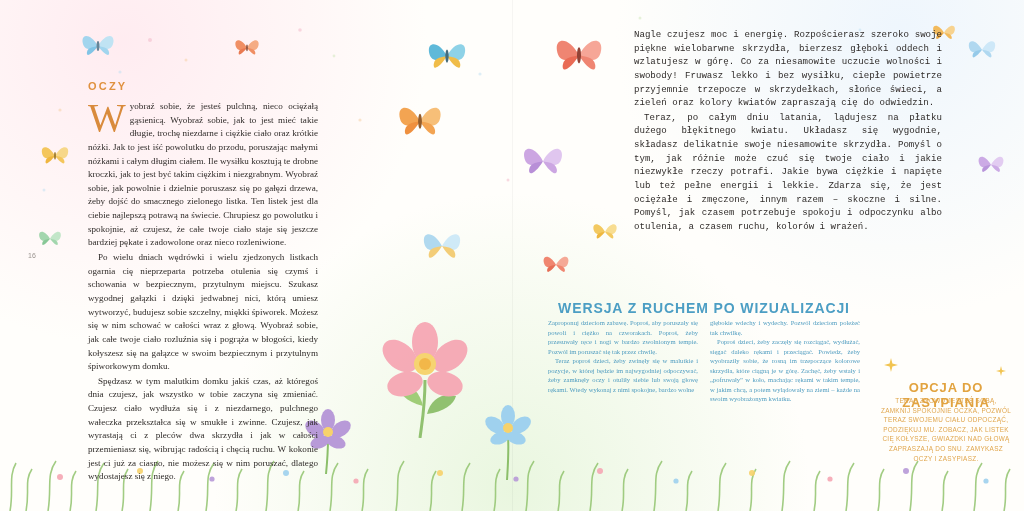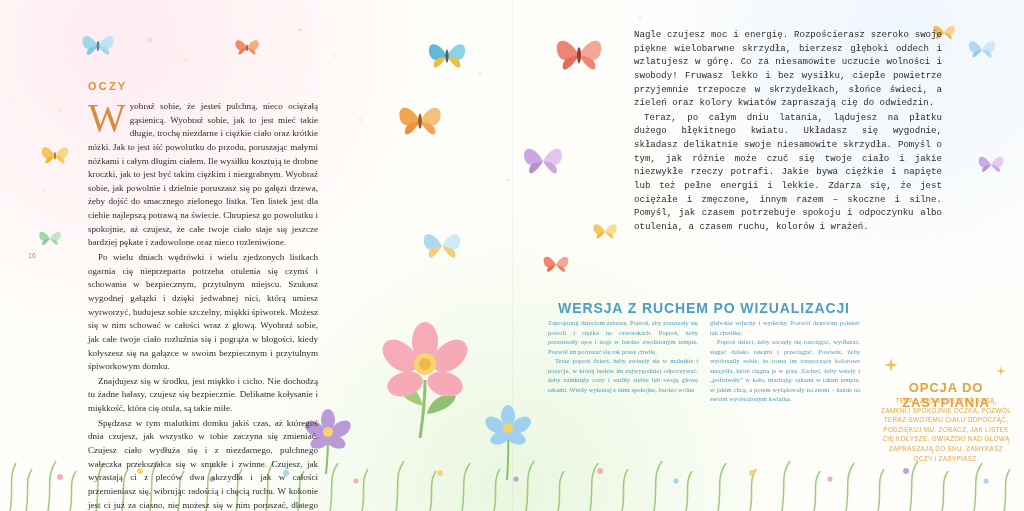--- a/index.html
+++ b/index.html
@@ -401,21 +401,20 @@
     </g>
   </svg>
 
   <div class="section-title" id="title-motyl">OCZY</div>
 
   <div class="col" id="body-left">
     <p class="dropcap-para">
       <span class="dropcap">W</span><span>yobraź sobie, że jesteś pulchną, nieco ociężałą gąsienicą. Wyobraź sobie, jak to jest mieć takie długie, trochę niezdarne i ciężkie ciało oraz krótkie nóżki. Jak to jest iść powolutku do przodu, poruszając małymi nóżkami i całym długim ciałem. Ile wysiłku kosztują te drobne kroczki, jak to jest być takim ciężkim i niezgrabnym. Wyobraź sobie, jak powolnie i dzielnie poruszasz się po gałęzi drzewa, żeby dojść do smacznego zielonego listka. Ten listek jest dla ciebie najlepszą potrawą na świecie. Chrupiesz go powolutku i spokojnie, aż czujesz, że całe twoje ciało staje się jeszcze bardziej pękate i zadowolone oraz nieco rozleniwione.</span>
     </p>
     <p>Po wielu dniach wędrówki i wielu zjedzonych listkach ogarnia cię nieprzeparta potrzeba otulenia się czymś i schowania w bezpiecznym, przytulnym miejscu. Szukasz wygodnej gałązki i dzięki jedwabnej nici, którą umiesz wytworzyć, budujesz sobie szczelny, miękki śpiworek. Możesz się w nim schować w całości wraz z głową. Wyobraź sobie, jak całe twoje ciało rozluźnia się i pogrąża w błogości, kiedy kołyszesz się na gałązce w swoim bezpiecznym i przytulnym śpiworkowym domku.</p>
-    <p>Znajdujesz się w środku, jest miękko i cicho. Nie dochodzą tu żadne hałasy, czujesz się bezpiecznie. Delikatne kołysanie i miękkość, która cię otula, są takie miłe.</p>
     <p>Spędzasz w tym malutkim domku jakiś czas, aż któregoś dnia czujesz, jak wszystko w tobie zaczyna się zmieniać. Czujesz ciało wydłuża się i z niezdarnego, pulchnego wałeczka przekształca się w smukłe i zwinne. Czujesz, jak wyrastają ci z pleców dwa skrzydła i jak w całości przemieniasz się, wibrując radością i chęcią ruchu. W kokonie jest ci już za ciasno, nie możesz się w nim poruszać, dlatego wydostajesz się z niego.</p>
   </div>
 
   <div class="folio" id="folio-16">16</div>
 
   <div class="col" id="body-right">
     <p class="first">Nagle czujesz moc i energię. Rozpościerasz szeroko swoje piękne wielobarwne skrzydła, bierzesz głęboki oddech i wzlatujesz w górę. Co za niesamowite uczucie wolności i swobody! Fruwasz lekko i bez wysiłku, ciepłe powietrze przyjemnie trzepocze w skrzydełkach, słońce świeci, a zieleń oraz kolory kwiatów zapraszają cię do odwiedzin.</p>
     <p>Teraz, po całym dniu latania, lądujesz na płatku dużego błękitnego kwiatu. Układasz się wygodnie, składasz delikatnie swoje niesamowite skrzydła. Pomyśl o tym, jak różnie może czuć się twoje ciało i jakie niezwykłe rzeczy potrafi. Jakie bywa ciężkie i napięte lub też pełne energii i lekkie. Zdarza się, że jest ociężałe i zmęczone, innym razem – skoczne i silne. Pomyśl, jak czasem potrzebuje spokoju i odpoczynku albo otulenia, a czasem ruchu, kolorów i wrażeń.</p>
   </div>
 

